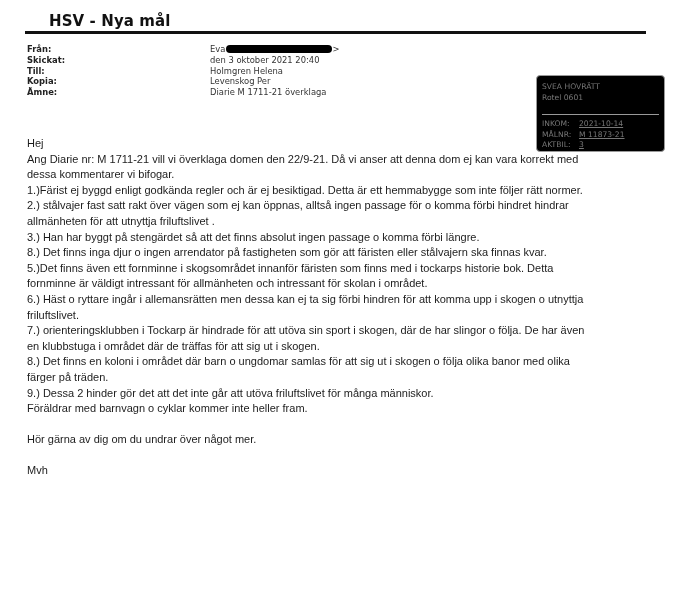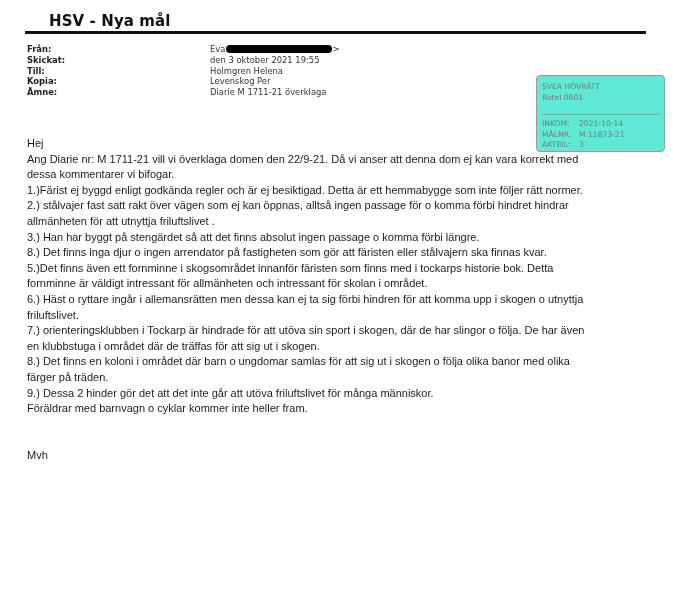--- a/index.html
+++ b/index.html
@@ -22,26 +22,26 @@
     .hrow { position: relative; height: 10.8px; font-size: 8.4px; line-height: 10.8px; white-space: nowrap; }
     .hlabel { position: absolute; left: 0; font-weight: bold; color: #222; font-family: "DejaVu Sans", sans-serif; }
     .hval { position: absolute; left: 147px; color: #333; font-family: "DejaVu Sans", sans-serif; margin-left: 36px; }
     .redact {
       display: inline-block; width: 106px; height: 8px; background: #000;
       border-radius: 4px; vertical-align: -1px; margin-left: 1px;
     }
 
     .stamp {
       position: absolute; left: 536px; top: 75px; width: 129px; height: 77px;
-      border: 1px solid #9a9a9a; border-radius: 4px; background: #5eead4;
+      border: 1px solid #9a9a9a; border-radius: 4px; background: #000000;
       font-family: "DejaVu Sans", sans-serif; font-size: 7.6px; color: #777;
     }
     .stamp .org { position: absolute; left: 5px; top: 5px; line-height: 11px; }
     .stamp .rule { position: absolute; left: 5px; right: 5px; top: 38px; height: 1px; background: #999; }
-    .stamp .srow { position: absolute; left: 5px; line-height: 10.5px; white-space: nowrap; }
+    .stamp .srow { position: absolute; left: 5px; line-height: 10.5px; white-space: nowrap; text-decoration: underline; }
     .stamp .slabel { display: inline-block; width: 37px; }
 
     .body-text {
       position: absolute; left: 27px; top: 136px; width: 640px;
       font-family: "Liberation Sans", sans-serif; font-size: 11px;
       line-height: 15.6px; color: #1c1c1c;
     }
     .body-text .line { white-space: nowrap; height: 15.6px; }
     .body-text .blank { height: 15.6px; }
   </style>
@@ -51,21 +51,21 @@
 <div class="title">HSV - Nya mål</div>
 <div class="title-rule"></div>
 
 <div class="headers">
   <div class="hrow">
     <span class="hlabel">Från:</span>
     <span class="hval"><span>Eva</span><span class="redact"></span><span>&gt;</span></span>
   </div>
   <div class="hrow">
     <span class="hlabel">Skickat:</span>
-    <span class="hval">den 3 oktober 2021 19:55</span>
+    <span class="hval">den 3 oktober 2021 20:40</span>
   </div>
   <div class="hrow">
     <span class="hlabel">Till:</span>
     <span class="hval">Holmgren Helena</span>
   </div>
   <div class="hrow">
     <span class="hlabel">Kopia:</span>
     <span class="hval">Levenskog Per</span>
   </div>
   <div class="hrow">
@@ -104,15 +104,16 @@
   <div class="line">fornminne är väldigt intressant för allmänheten och intressant för skolan i området.</div>
   <div class="line">6.) Häst o ryttare ingår i allemansrätten men dessa kan ej ta sig förbi hindren för att komma upp i skogen o utnyttja</div>
   <div class="line">friluftslivet.</div>
   <div class="line">7.) orienteringsklubben i Tockarp är hindrade för att utöva sin sport i skogen, där de har slingor o följa. De har även</div>
   <div class="line">en klubbstuga i området där de träffas för att sig ut i skogen.</div>
   <div class="line">8.) Det finns en koloni i området där barn o ungdomar samlas för att sig ut i skogen o följa olika banor med olika</div>
   <div class="line">färger på träden.</div>
   <div class="line">9.) Dessa 2 hinder gör det att det inte går att utöva friluftslivet för många människor.</div>
   <div class="line">Föräldrar med barnvagn o cyklar kommer inte heller fram.</div>
   <div class="blank"></div>
+  <div class="line">Hör gärna av dig om du undrar över något mer.</div>
   <div class="blank"></div>
   <div class="line">Mvh</div>
 </div>
 
 </body></html>

